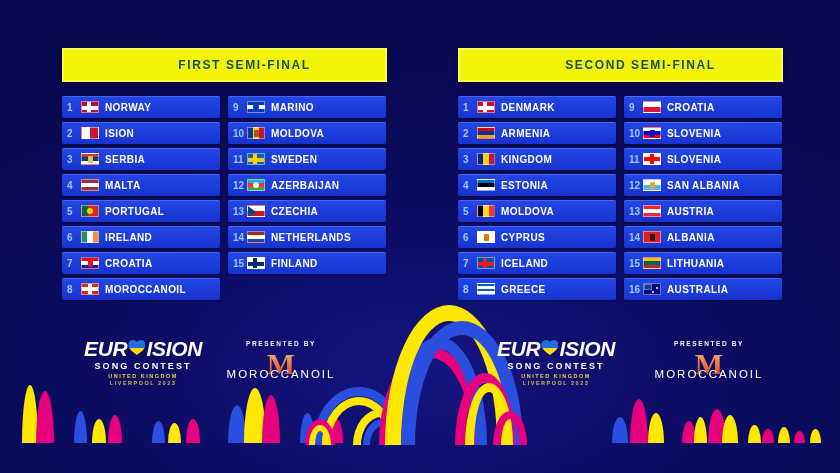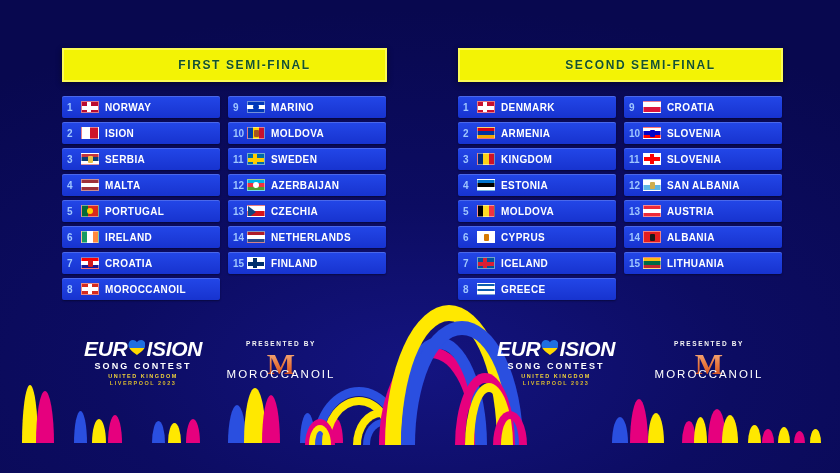--- a/index.html
+++ b/index.html
@@ -488,20 +488,29 @@
           <span class="flag emblem" style="background:#e41e20; --dot:#1a1a1a;"></span>
           <span class="country">ALBANIA</span>
         </div>
 
         <div class="row">
           <span class="rank">15</span>
           <span class="flag f-stripes-h" style="--a:#fdb913; --b:#006a44; --c:#c1272d;"></span>
           <span class="country">LITHUANIA</span>
         </div>
 
+        <div class="row">
+          <span class="rank">16</span>
+          <span class="flag" style="background:#00008b;">
+            <span style="position:absolute;left:0;top:0;width:8px;height:6px;background:#143c8c;box-shadow:inset 0 0 0 0.5px rgba(255,255,255,0.6);"></span>
+            <span style="position:absolute;right:2px;top:3px;width:2px;height:2px;background:#fff;border-radius:50%;"></span>
+            <span style="position:absolute;right:6px;top:7px;width:2px;height:2px;background:#fff;border-radius:50%;"></span>
+          </span>
+          <span class="country">AUSTRALIA</span>
+        </div>
 
       </div>
     </div>
   </div>
 
   <div class="logo-block ev-left">
     <div class="ev-word">
       <span>EUR</span>
       <span class="heart">
           <span></span>

